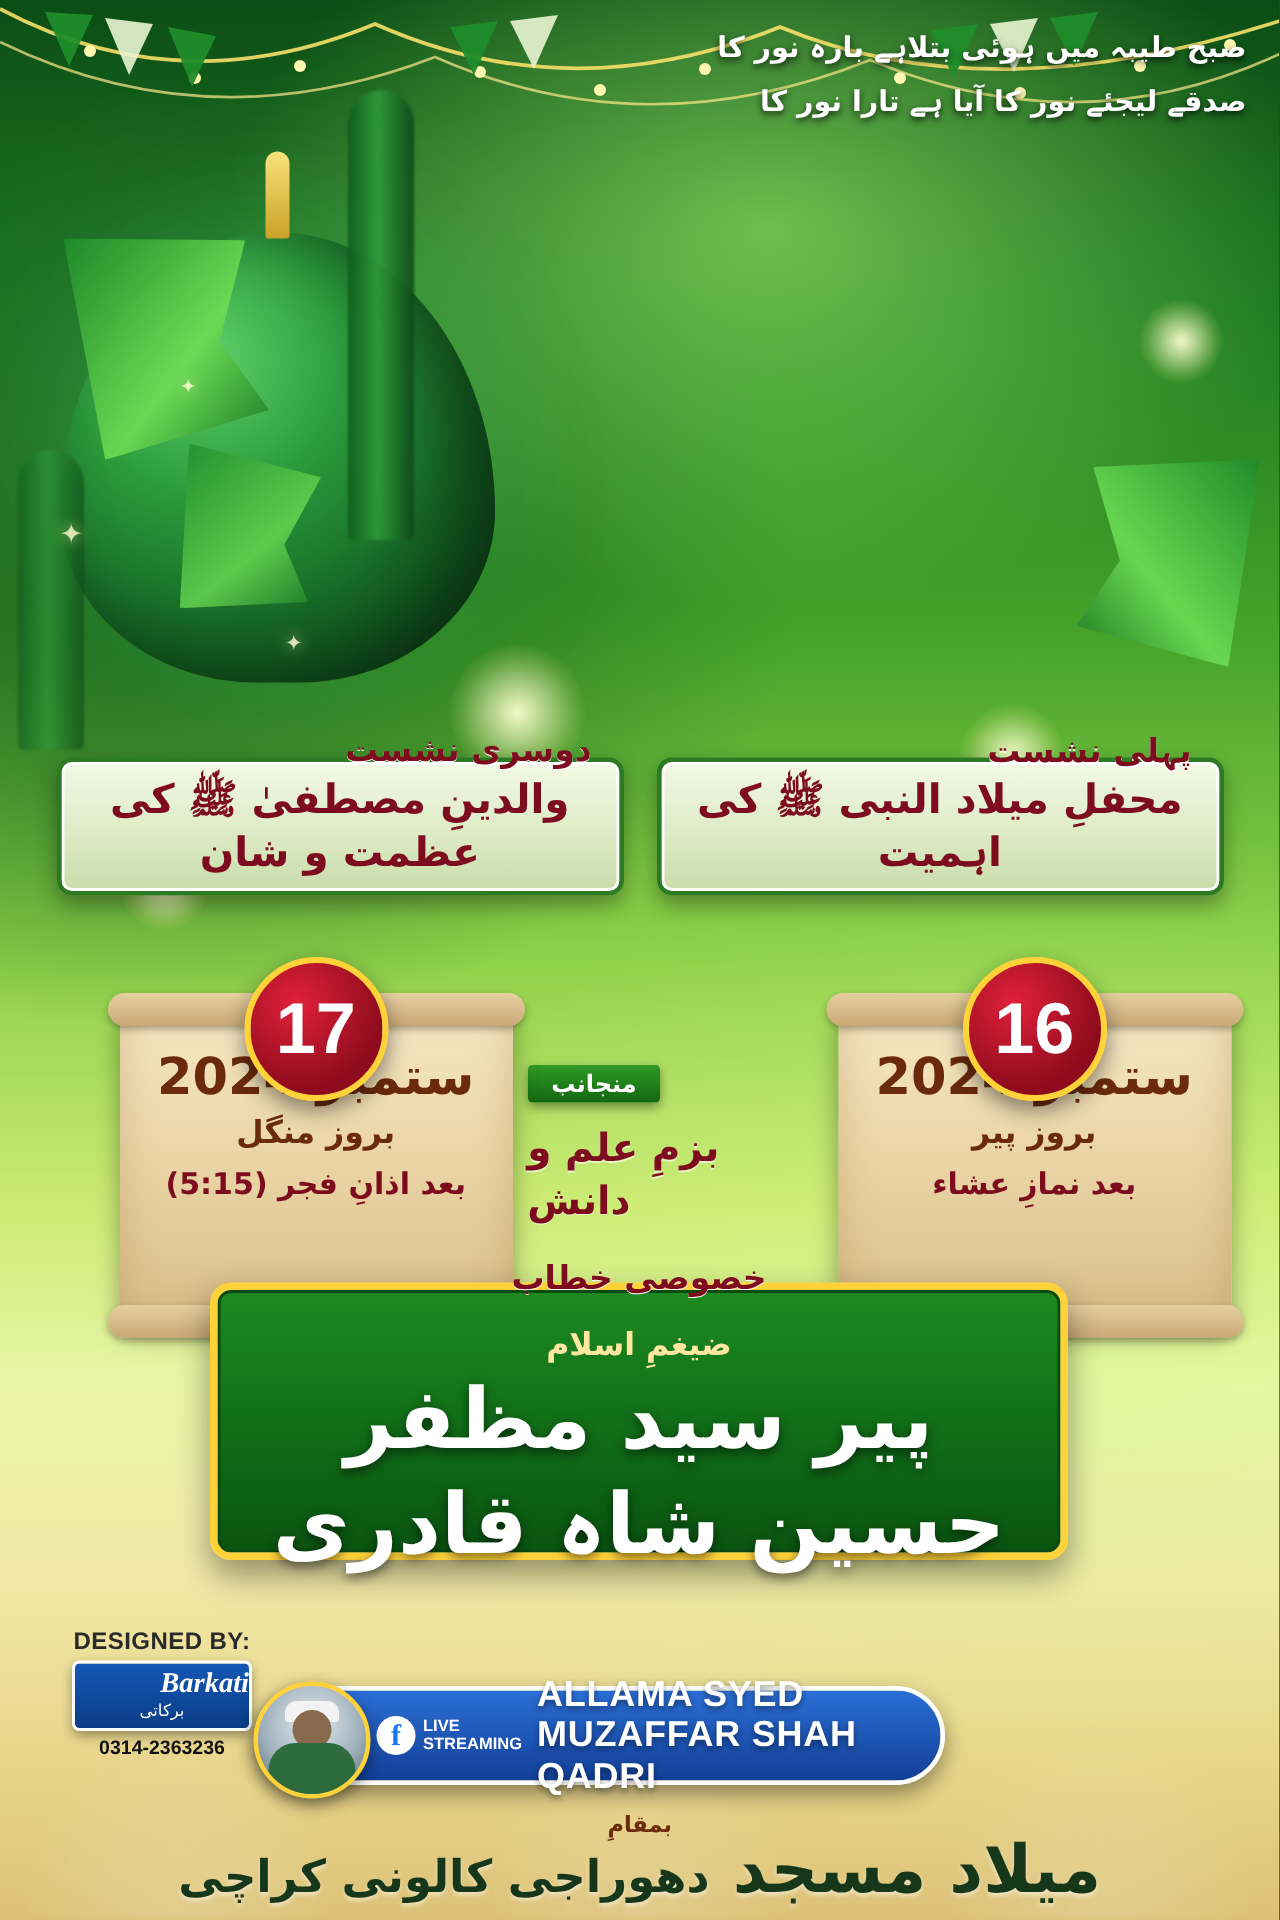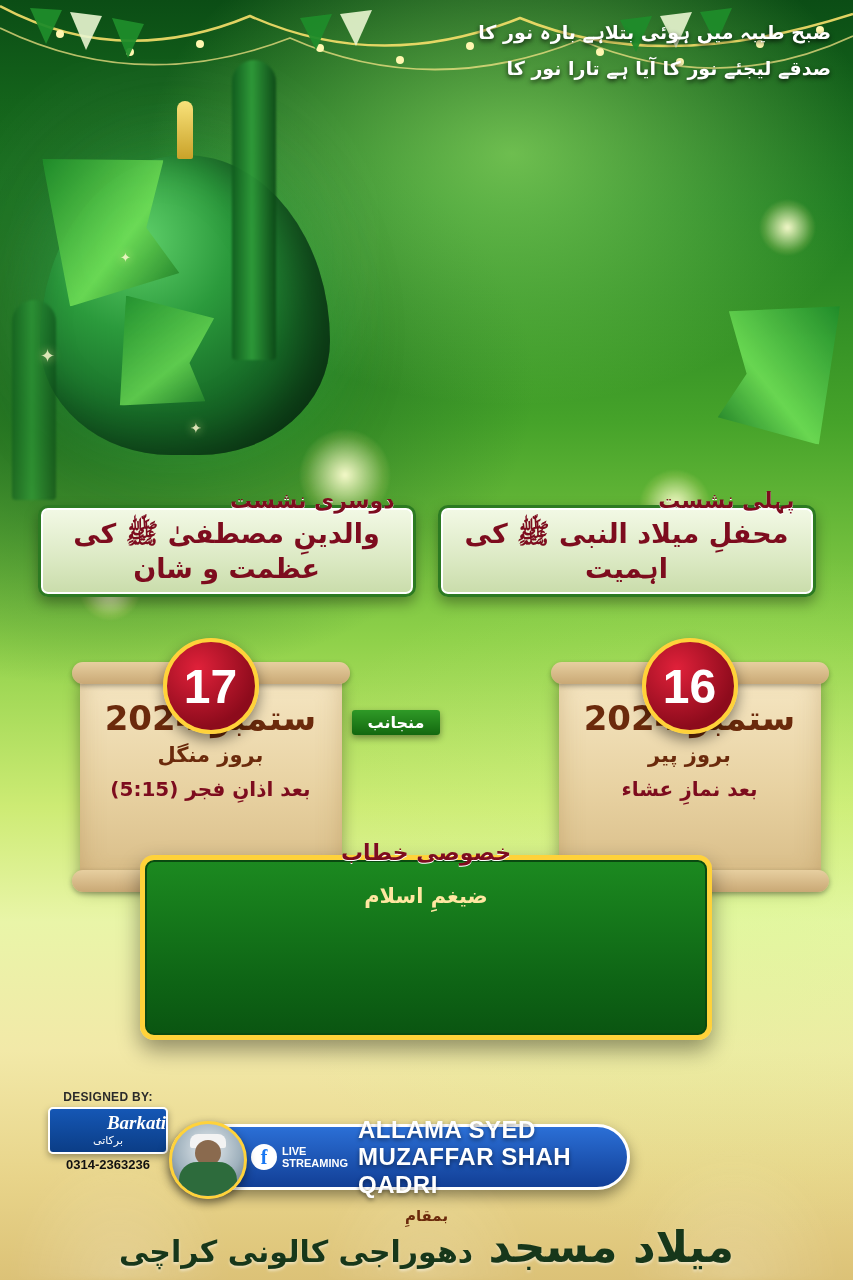--- a/index.html
+++ b/index.html
@@ -262,21 +262,21 @@
     text-shadow: 0 3px 8px rgba(0,0,0,0.55);
   }
 
   
   .designer {
     position: absolute; left: 48px; bottom: 108px;
     width: 120px; text-align: center;
     direction: ltr;
   }
   .designer-label {
-    font-size: 12px; font-weight: bold; color: #2a2a2a; letter-spacing: .3px;
+    font-size: 16px; font-weight: bold; color: #2a2a2a; letter-spacing: .3px;
   }
   .designer-logo {
     margin-top: 3px;
     background: linear-gradient(180deg, #1557b5, #0b3d86);
     border: 2px solid #fff;
     border-radius: 5px;
     color: #fff; padding: 3px 0 5px;
     box-shadow: 0 3px 7px rgba(0,0,0,0.35);
   }
   .designer-logo .brand {
@@ -428,36 +428,38 @@
       <div class="daybadge">16</div>
       <div class="scroll-body">
         <div class="scroll-month">ستمبر 2024</div>
         <div class="scroll-dayline">بروز پیر</div>
         <div class="scroll-time">بعد نمازِ عشاء</div>
       </div>
     </div>
 
     <div class="scroll-middle">
       <span class="ribbon">منجانب</span>
+      <div class="middle-text">بزمِ علم و دانش</div>
     </div>
 
     <div class="scroll">
       <div class="daybadge">17</div>
       <div class="scroll-body">
         <div class="scroll-month">ستمبر 2024</div>
         <div class="scroll-dayline">بروز منگل</div>
         <div class="scroll-time">بعد اذانِ فجر (5:15)</div>
       </div>
     </div>
 
   </div>
 
   <div class="speaker-panel">
     <span class="khitab">خصوصی خطاب</span>
     <div class="speaker-title">ضیغمِ اسلام</div>
+    <div class="speaker-name">پیر سید مظفر حسین شاہ قادری</div>
   </div>
 
   <div class="bottom-arches"></div>
 
   <div class="designer">
     <div class="designer-label">DESIGNED BY:</div>
     <div class="designer-logo">
       <div class="brand">Barkati</div>
       <div class="brand-urdu">برکاتی</div>
     </div>

